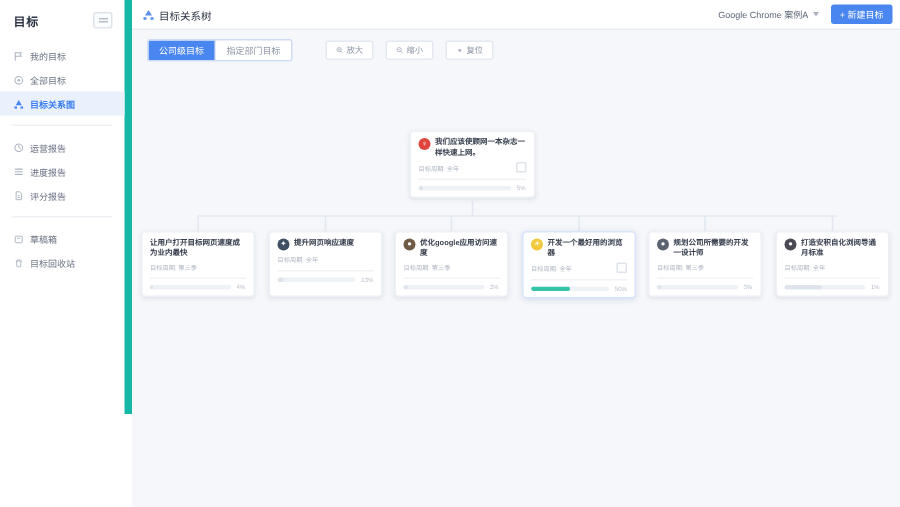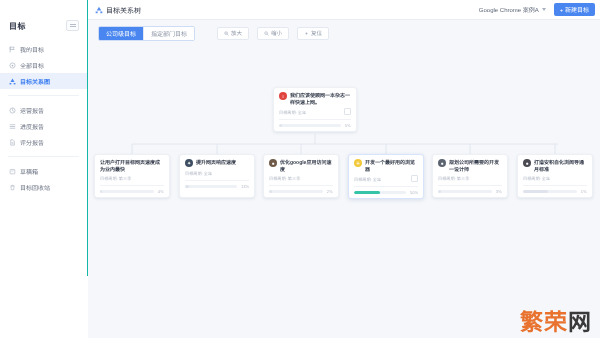--- a/index.html
+++ b/index.html
@@ -22,23 +22,23 @@
     height: 338px;
     background: #ffffff;
   }
 
   
   .sidebar {
     width: 88px;
     min-width: 88px;
     height: 276px;
     background: #ffffff;
-    border-right: 1px solid #14b8a6;
+    border-right: 5px solid #14b8a6;
     box-sizing: border-box;
-    padding-top: 16px;
+    padding-top: 4px;
   }
   .sidebar-head {
     display: flex;
     align-items: center;
     justify-content: space-between;
     padding: 4px 8px 8px 9px;
   }
   .sidebar-title {
     font-size: 8px;
     font-weight: bold;
@@ -641,19 +641,16 @@
           <div class="node-foot">
             <span class="bar">
                 <i style="width:45%;background:#dfe4ec"></i>
               </span>
             <span class="pct">1%</span>
           </div>
         </div>
 
       </div>
 
-      <div class="watermark">
-        <span class="wm-a">繁荣</span><span class="wm-b">网</span>
-      </div>
     </div>
 
   </section>
 </div>
 
 </body></html>

